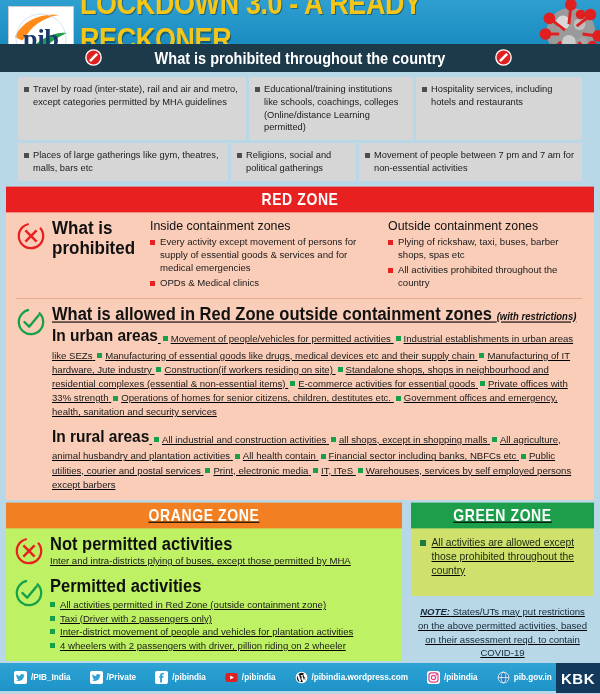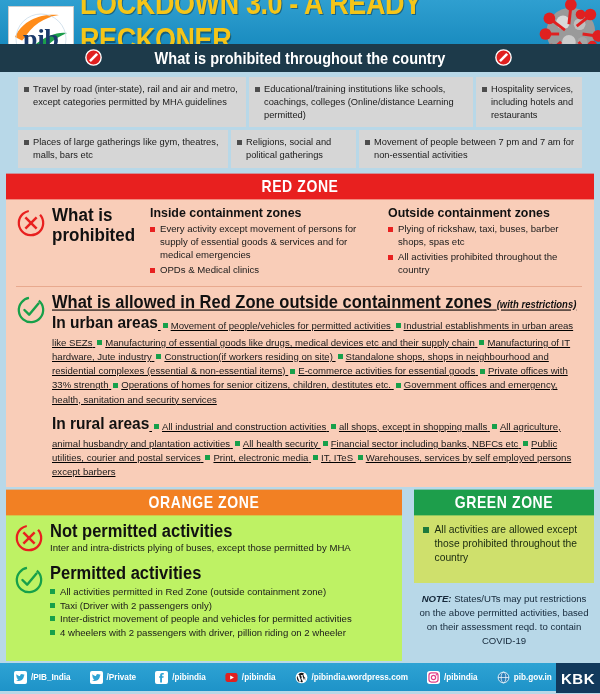--- a/index.html
+++ b/index.html
@@ -58,59 +58,59 @@
   
   .prohib-wrap { padding: 5px 18px 4px 18px; background:#b8d8e8; }
   .prohib-row { display: flex; gap: 3px; margin-bottom: 3px; }
   .pcell {
     background: #d6d6d6; padding: 6px 7px 6px 6px;
     font-size: 9.3px; line-height: 1.38; color: #1a1a1a;
     display: flex; gap: 4px; align-items: flex-start;
   }
   .pcell .sq { width: 5px; height: 5px; background:#4d4d4d; flex:none; margin-top:4px; }
   .r1 .c1 { width: 228px; }
-  .r1 .c2 { width: 224px; }
+  .r1 .c2 { width: 164px; }
   .r1 .c3 { flex: 1; }
   .r2 .c1 { width: 210px; }
   .r2 .c2 { width: 125px; }
   .r2 .c3 { flex: 1; }
 
   
   .zone-head {
     color:#fff; font-weight:bold; font-size:14px; text-align:center;
     padding: 3px 0 4px; letter-spacing:.6px; transform: scaleY(1.12);
   }
   .red-head { background:#e8201f; }
   .red-body { background:#f9cdb8; padding: 8px 12px 8px 10px; }
 
   .prohibited-block { display:flex; gap: 6px; align-items:flex-start; }
   .circ { width: 30px; height: 30px; flex:none; margin-top: 2px;}
   .whatis {
     font-weight: bold; font-size: 17px; line-height: 1.05;
     color:#111; width: 92px; flex:none; transform: scaleY(1.1); transform-origin: left top;
   }
-  .col-head { font-weight:bold; font-size: 12.4px; color:#111; margin-bottom:3px; }
+  .col-head { font-weight:normal; font-size: 12.4px; color:#111; margin-bottom:3px; }
   .rcol1 { width: 232px; }
   .rcol2 { flex:1; }
   .li { display:flex; gap:5px; align-items:flex-start; font-size:9.6px; line-height:1.34; color:#1a1a1a; margin-bottom:2px;}
   .li .sq { width:5px;height:5px;flex:none;margin-top:4px;background:#e8201f;}
 
   .divider { height:1px; background:#e8a98e; margin: 7px 0 6px; }
 
   .allowed-block { display:flex; gap:6px; align-items:flex-start;text-decoration:underline; }
   .allowed-title { font-weight:bold; font-size:16.5px; color:#111; line-height:1.05; transform: scaleY(1.1); transform-origin:left top;}
   .allowed-title .restr { font-size: 9.5px; font-style: italic; font-weight: bold; }
   .area-label { font-weight:bold; font-size:15.5px; color:#111; transform: scaleY(1.12); display:inline-block; transform-origin: left bottom; }
   .flowtext { font-size:9.6px; line-height:1.48; color:#1a1a1a; text-align:left; }
   .gsq { display:inline-block; width:5px;height:5px;background:#17a04a; margin: 0 3px 1px 2px; vertical-align: middle;}
 
   
-  .zones-row { display:flex; gap:12px; padding: 4px 6px 4px 6px; align-items: stretch; }
+  .zones-row { display:flex; gap:0; padding: 4px 6px 4px 6px; align-items: stretch; text-decoration: underline; }
   .orange-col { width: 396px; }
-  .green-col { flex: 1; display:flex; flex-direction: column; }
+  .green-col { flex: 1; display:flex; flex-direction: column; margin-left: 9px; }
   .orange-head { background:#f28023; }
   .orange-body { background:#bef264; padding: 7px 10px 9px 8px; height: 160px;}
   .green-head { background:#1d9e4b; }
   .green-body { background:#cfe06c; padding: 9px 10px 9px 9px; }
   .gli { display:flex; gap:6px; align-items:flex-start; font-size:10.3px; line-height:1.35; color:#1a2a10; margin-bottom:9px;}
   .gli .sq { width:5.5px;height:5.5px;flex:none;margin-top:4px;background:#1d7a3c;}
   .note { text-align:center; font-size:9.6px; line-height:1.45; color:#15283a; padding: 9px 4px 0; }
   .note b { font-style: italic; }
 
   .np-title { font-weight:bold; font-size:16.5px; color:#111; transform: scaleY(1.1); transform-origin: left center; display:inline-block;}
@@ -298,21 +298,21 @@
               <span class="gsq"></span><span>Operations of homes for senior citizens, children, destitutes etc.</span>
               <span class="gsq"></span><span>Government offices and emergency, health, sanitation and security services</span>
             </span>
           </div>
           <div class="flowtext" style="margin-top:7px;">
             <span class="area-label">In rural areas</span>
             <span>
               <span class="gsq"></span><span>All industrial and construction activities</span>
               <span class="gsq"></span><span>all shops, except in shopping malls</span>
               <span class="gsq"></span><span>All agriculture, animal husbandry and plantation activities</span>
-              <span class="gsq"></span><span>All health security</span>
+              <span class="gsq"></span><span>All health contain</span>
               <span class="gsq"></span><span>Financial sector including banks, NBFCs etc</span>
               <span class="gsq"></span><span>Public utilities, courier and postal services</span>
               <span class="gsq"></span><span>Print, electronic media</span>
               <span class="gsq"></span><span>IT, ITeS</span>
               <span class="gsq"></span><span>Warehouses, services by self employed persons except barbers</span>
             </span>
           </div>
         </div>
       </div>
 
@@ -347,21 +347,21 @@
               <div class="oli">
                 <span class="sq"></span>
                 <span>All activities permitted in Red Zone (outside containment zone)</span>
               </div>
               <div class="oli">
                 <span class="sq"></span>
                 <span>Taxi (Driver with 2 passengers only)</span>
               </div>
               <div class="oli">
                 <span class="sq"></span>
-                <span>Inter-district movement of people and vehicles for permitted activities</span>
+                <span>Inter-district movement of people and vehicles for plantation activities</span>
               </div>
               <div class="oli">
                 <span class="sq"></span>
                 <span>4 wheelers with 2 passengers with driver, pillion riding on 2 wheeler</span>
               </div>
             </div>
           </div>
         </div>
       </div>
     </div>

